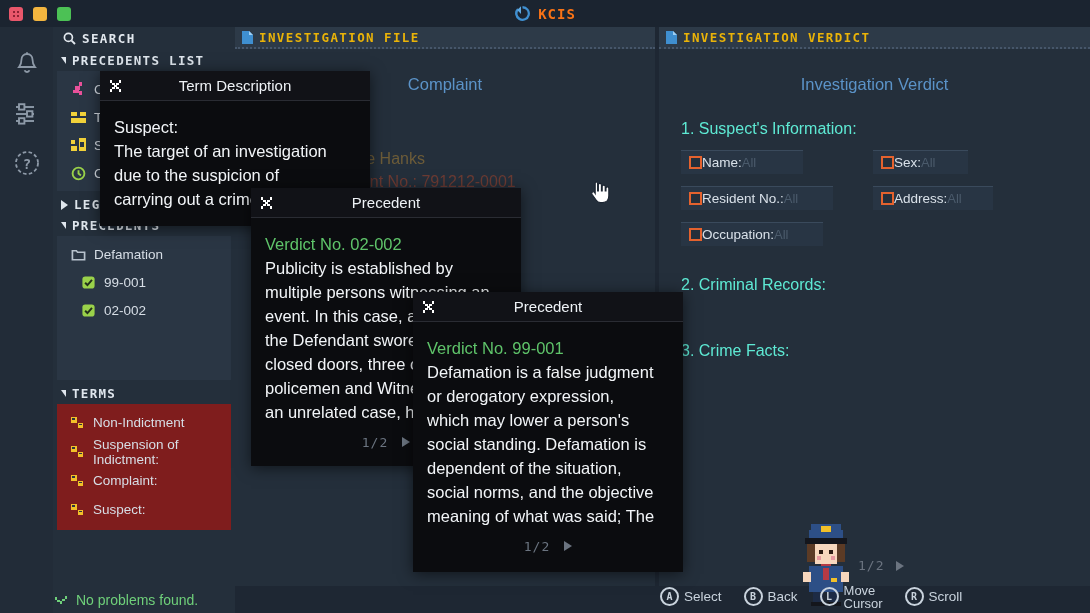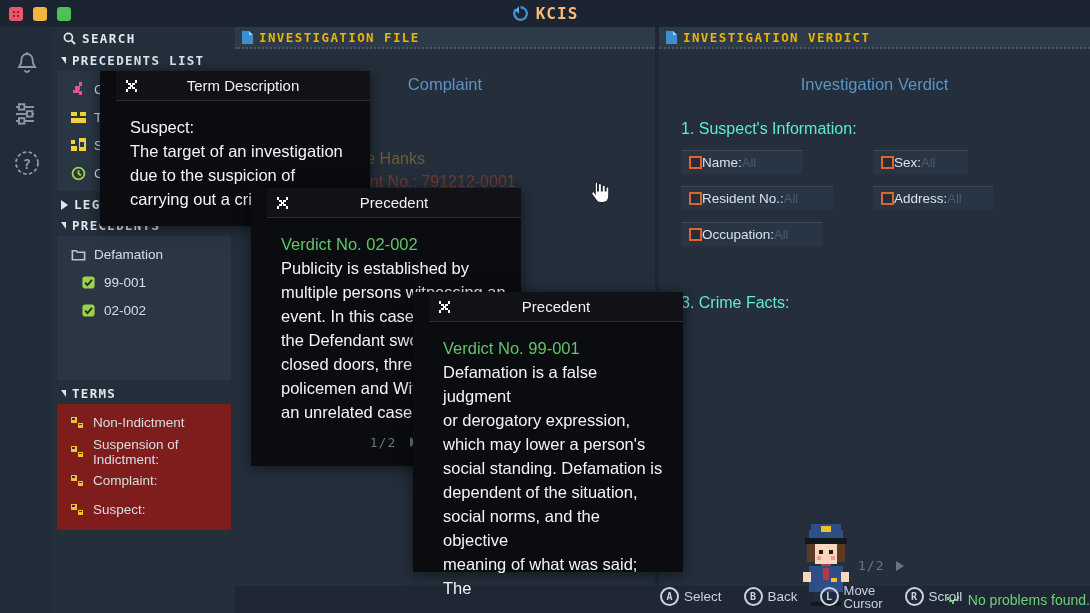--- a/index.html
+++ b/index.html
@@ -28,21 +28,21 @@
       radial-gradient(circle 1.2px at 6px 2px, #8d2234 99%, transparent 100%),
       radial-gradient(circle 1.2px at 2px 6px, #8d2234 99%, transparent 100%),
       radial-gradient(circle 1.2px at 6px 6px, #8d2234 99%, transparent 100%);
   }
   .app-title {
     position: absolute; left: 0; right: 0; top: 0; height: 27px;
     display: flex; align-items: center; justify-content: center; gap: 7px;
     pointer-events: none;
   }
   .app-title .name {
-    color: #fdba74; font-size: 16px; font-weight: bold; letter-spacing: 1px;
+    color: #f97316; font-size: 14px; font-weight: bold; letter-spacing: 1px;
     font-family: "DejaVu Sans Mono", monospace;
   }
   .spinner-icon { width: 17px; height: 17px; display:block; }
 
   
   .rail {
     position: absolute; left: 0; top: 27px; width: 53px; height: 586px;
     background: #222c38;
   }
   .rail-btn {
@@ -116,21 +116,21 @@
   .faded { color: #3b4856; }
   .mid-line { font-size: 15px; line-height: 23px; margin-left: 22px; }
   .mid-name { color: #6d5c38; font-size: 16px; }
   .mid-rrn { color: #6d3b33; font-size: 16px; }
 
   .right-num {
     position: absolute; color: #2f3d4b; font-size: 15px;
   }
 
   
-  .popup { position: absolute; background: #0b0c0f; box-shadow: 0 2px 14px rgba(0,0,0,.55); padding-left: 16px; }
+  .popup { position: absolute; background: #0b0c0f; box-shadow: 0 2px 14px rgba(0,0,0,.55); }
   .popup-head {
     height: 30px; background: #111217; display: flex; align-items: center; justify-content: center;
     position: relative; border-bottom: 1px solid #2a2c33;
   }
   .popup-head .ptitle { color: #eef2f6; font-size: 15px; }
   .pclose {
     position: absolute; left: 8px; top: 50%; transform: translateY(-50%);
     width: 15px; height: 15px; color: #fff;
   }
   .popup-body { padding: 14px 14px 4px 14px; }
@@ -142,21 +142,21 @@
     font-family: "DejaVu Sans Mono", monospace;
   }
   .arrow-r { width: 0; height: 0; border-top: 5px solid transparent; border-bottom: 5px solid transparent; border-left: 8px solid #6b7480; }
 
   
   .cursor { position: absolute; width: 20px; height: 24px; }
 
   
   .statusbar {
     position: absolute; left: 53px; bottom: 0; width: 1037px; height: 27px;
-    display: flex; align-items: center; justify-content: flex-end;
+    display: flex; align-items: center;
   }
   .status-left { display: flex; align-items: center; gap: 7px; padding-left: 1px; color: #6fd07a; font-size: 14px; }
   .hints { position: absolute; left: 660px; bottom: 0; width: 430px; height: 33px; display: flex; align-items: center; gap: 22px; }
   .hint { display: flex; align-items: center; gap: 5px; color: #c9d3dd; font-size: 13.5px; }
   .btnkey {
     width: 19px; height: 19px; border-radius: 50%; border: 2px solid #c9d3dd;
     display: flex; align-items: center; justify-content: center;
     color: #c9d3dd; font-size: 10px; font-weight: bold;
     font-family: "DejaVu Sans Mono", monospace;
   }
@@ -415,20 +415,21 @@
       </div>
 
       <div class="field-row">
         <div class="field" style="min-width:142px">
           <span class="chk"></span>
           <span class="flabel">Occupation:</span>
           <span class="fval">All</span>
         </div>
       </div>
 
+      <div class="sec-head" style="margin-top:30px">2. Criminal Records:</div>
       <div class="sec-head" style="margin-top:48px">3. Crime Facts:</div>
     </div>
   </div>
 
   <div class="right-num" style="left:641px; top:294px;">2</div>
   <div class="right-num" style="left:641px; top:371px;">3</div>
 
   <div class="popup" style="left:100px; top:71px; width:270px; height:155px;">
     <div class="popup-head">
       <svg class="pclose" viewBox="0 0 16 16" shape-rendering="crispEdges">

